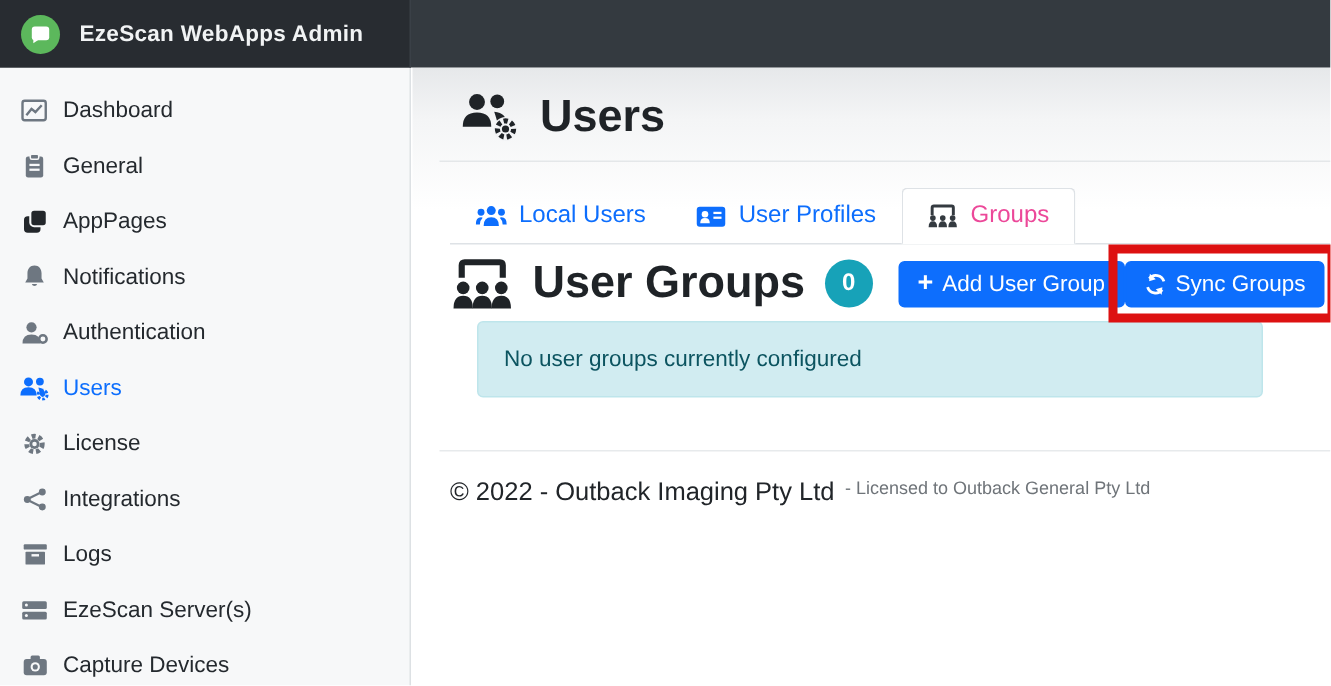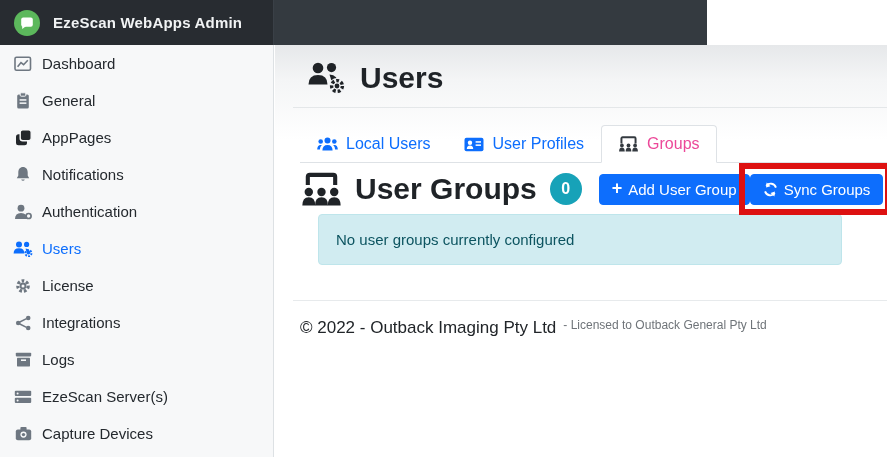--- a/index.html
+++ b/index.html
@@ -1,27 +1,27 @@
 <!DOCTYPE html>
 <html><head>
 <meta charset="utf-8">
 <style>
   * { box-sizing: border-box; margin: 0; padding: 0; }
   html, body { width: 887px; height: 457px; overflow: hidden; }
   body { font-family: "Liberation Sans", sans-serif; background: #fff; position: relative; }
 
   
-  .navbar { position: absolute; top: 0; left: 0; width: 707px; height: 45px; background: #343a40; z-index: 5; }
+  .navbar { position: absolute; top: 0; left: 0; width: 887px; height: 45px; background: #343a40; z-index: 5; }
   .brand { position: absolute; left: 0; top: 0; width: 274px; height: 45px; background: #282c31;
            display: flex; align-items: center; padding-left: 13px; border-right: 1px solid #3a4047; }
   .brand-text { color: #f1f3f4; font-size: 15px; font-weight: bold; margin-left: 12px; letter-spacing: .2px; }
 
   
   .sidebar { position: absolute; top: 45px; left: 0; width: 274px; bottom: 0; background: #f7f8f9;
-             border-right: 1px solid #dde1e4; z-index: 4; }
+             border-right: 1px solid #dde1e4; padding-top: 10px; z-index: 4; }
   .side-item { display: flex; align-items: center; height: 37px; padding-left: 12px; cursor: pointer; }
   .side-item .sicon { width: 22px; display: flex; justify-content: center; align-items: center; }
   .side-item .slabel { margin-left: 8px; font-size: 15px; color: #24292e; }
   .side-item.active .slabel { color: #0d6efd; }
 
   
   .main { position: absolute; left: 275px; top: 45px; right: 0; bottom: 0;
           background: linear-gradient(to bottom, #e6e8ea 0px, #f4f5f6 35px, #ffffff 95px);
           padding-left: 25px; }
 

